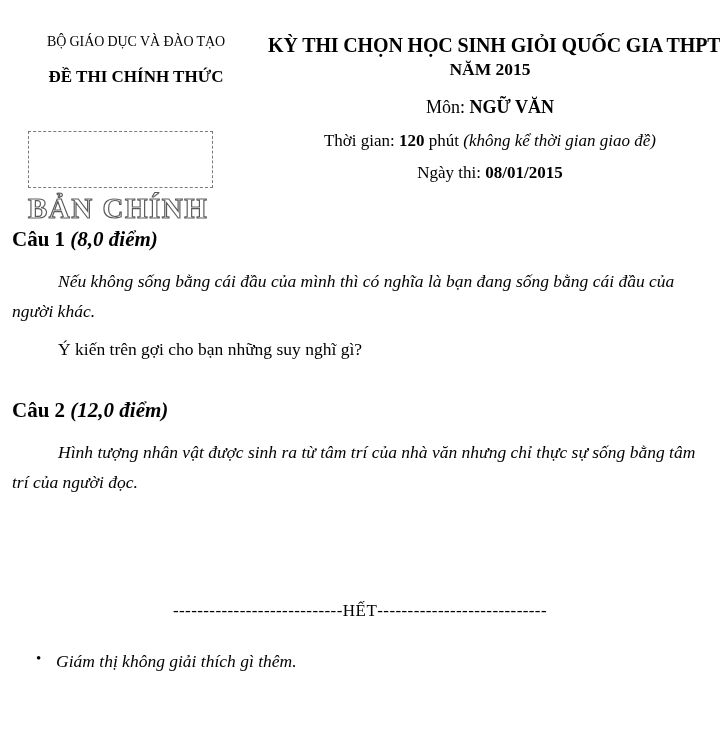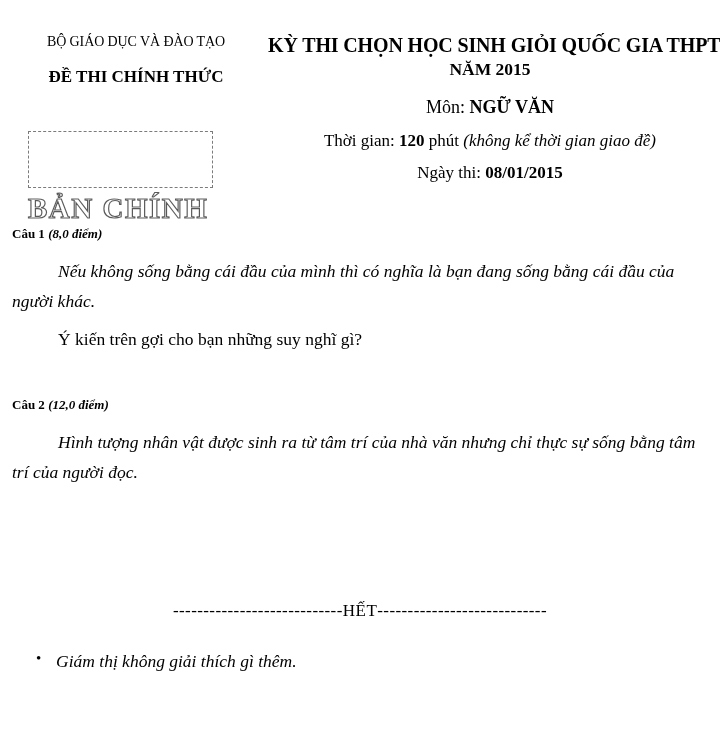--- a/index.html
+++ b/index.html
@@ -130,21 +130,21 @@
   
   .body-block {
     position: absolute;
     left: 12px;
     width: 698px;
   }
   .q1-block { top: 226px; }
   .q2-block { top: 397px; }
 
   .q-head {
-    font-size: 13px;
+    font-size: 21px;
     font-weight: bold;
     line-height: 1.25;
     margin-bottom: 14px;
   }
   .q-head .pts {
     font-style: italic;
     font-weight: bold;
   }
 
   .quote-para {

